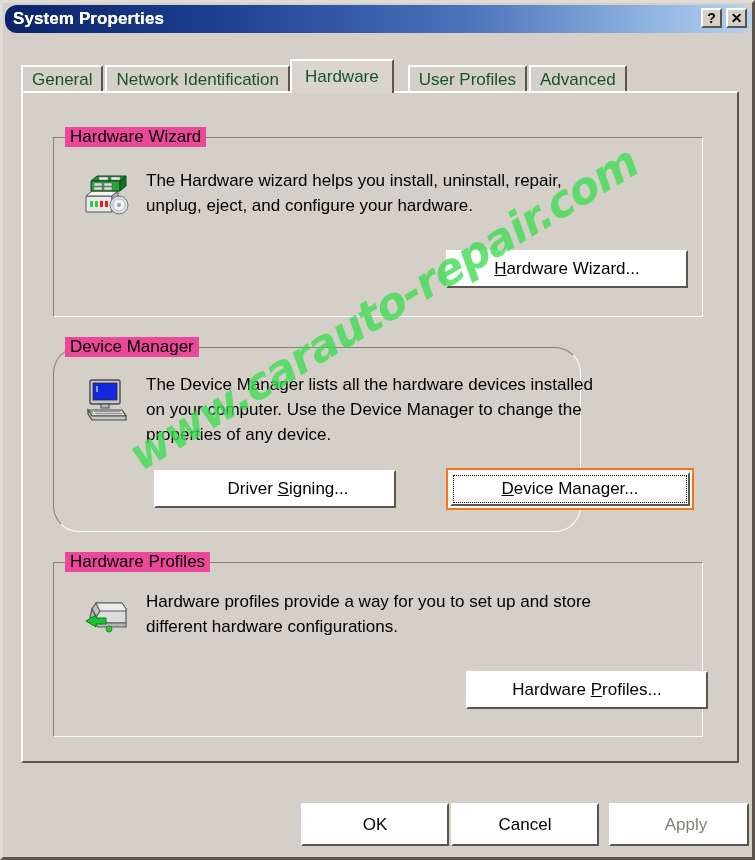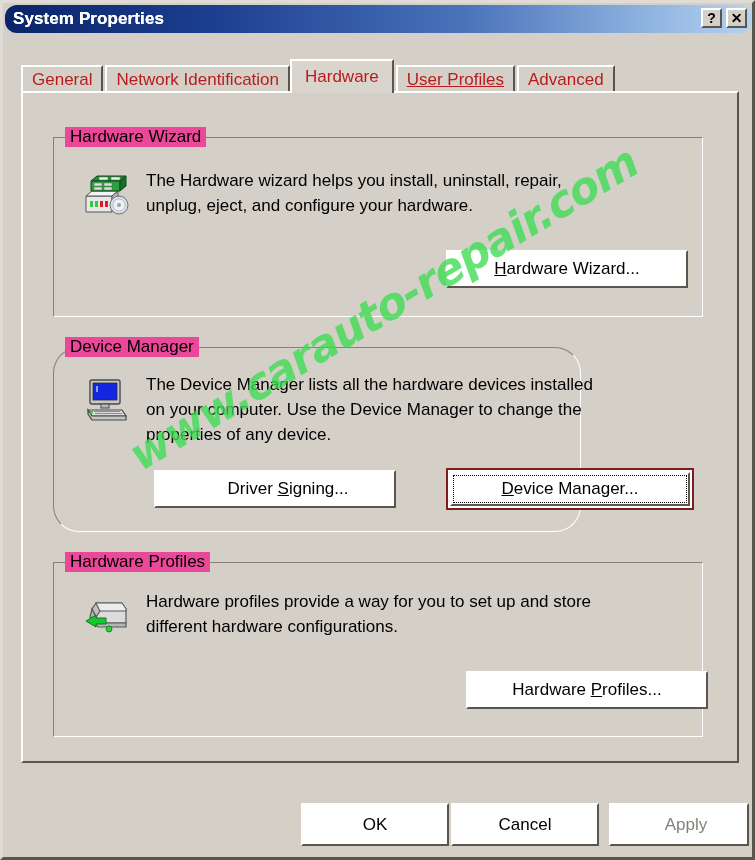--- a/index.html
+++ b/index.html
@@ -80,21 +80,21 @@
     left: 18px;
     top: 56px;
     height: 34px;
     display: flex;
     align-items: flex-end;
   }
   .tab {
     box-sizing: border-box;
     background: #d4d0c8;
     font-size: 17px;
-    color: #b91c1c;
+    color: #14532d;
     padding: 0 9px;
     display: flex;
     align-items: center;
     justify-content: center;
     white-space: nowrap;
     cursor: default;
     position: relative;
   }
   .tab.inactive {
     height: 28px;
@@ -109,22 +109,21 @@
     background: #d9d5cd;
     border-left: 2px solid #ffffff;
     border-top: 2px solid #ffffff;
     border-right: 2px solid #5a564e;
     margin-left: -2px;
     margin-right: 0px;
     padding: 0 13px;
     z-index: 5;
   }
   .tab.active + .tab.inactive {
-    margin-left: 2px;
-    text-decoration: underline;
+    margin-left: 14px;
   }
 
   
   #tabpage {
     position: absolute;
     left: 18px;
     top: 88px;
     width: 718px;
     height: 672px;
     box-sizing: border-box;
@@ -195,21 +194,21 @@
     color: #000000;
     display: flex;
     align-items: center;
     justify-content: center;
     cursor: default;
     font-family: "Liberation Sans", sans-serif;
     white-space: nowrap;
   }
   .btn .lbl { position: relative; z-index: 2; }
   .btn.default {
-    border: 2px solid #7f1d1d;
+    border: 2px solid #f97316;
   }
   .btn.default .inner {
     position: absolute;
     left: 2px; top: 2px; right: 2px; bottom: 2px;
     border-left: 2px solid #ffffff;
     border-top: 2px solid #ffffff;
     border-right: 2px solid #5a564e;
     border-bottom: 2px solid #5a564e;
     box-sizing: border-box;
   }

